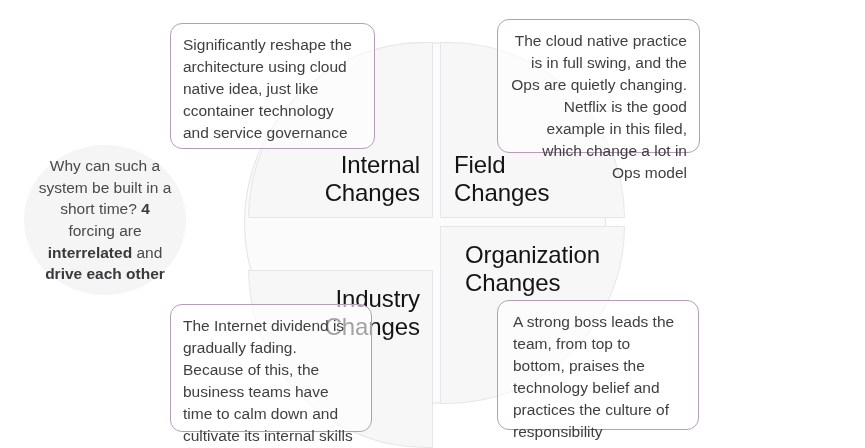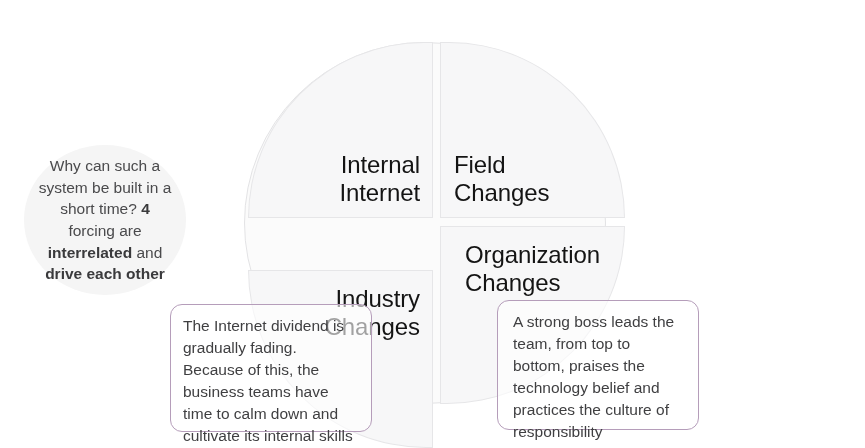--- a/index.html
+++ b/index.html
@@ -129,39 +129,41 @@
 </style>
 </head>
 <body>
 
 <div id="canvas">
 
   <div class="wheel-circle"></div>
 
   <div class="quad quad-tl">
     <div class="quad-label">Internal
-Internet</div>
+Changes</div>
   </div>
 
   <div class="quad quad-tr">
     <div class="quad-label">Field
 Changes</div>
   </div>
 
   <div class="quad quad-bl">
     <div class="quad-label">Industry
 Changes</div>
   </div>
 
   <div class="quad quad-br">
     <div class="quad-label">Organization
 Changes</div>
   </div>
 
+  <div class="callout callout-tl">Significantly reshape the architecture using cloud native idea, just like  ccontainer technology and service governance</div>
 
+  <div class="callout callout-tr">The cloud native practice is in full swing, and the Ops are quietly changing. Netflix is the good example in this filed, which change a lot in Ops model</div>
 
   <div class="callout callout-bl">The Internet dividend is gradually fading. Because of this, the business teams have time to calm down and cultivate its internal skills</div>
 
   <div class="callout callout-br">A strong boss leads the team, from top to bottom, praises the technology belief and practices the culture of responsibility</div>
 
   <div class="side-circle side-circle-left">
     <div class="rich"><span>Why can such a system be built in a short time? </span><b>4</b><span> forcing are </span><b>interrelated</b><span> and </span><b>drive each other</b></div>
   </div>
 
 

